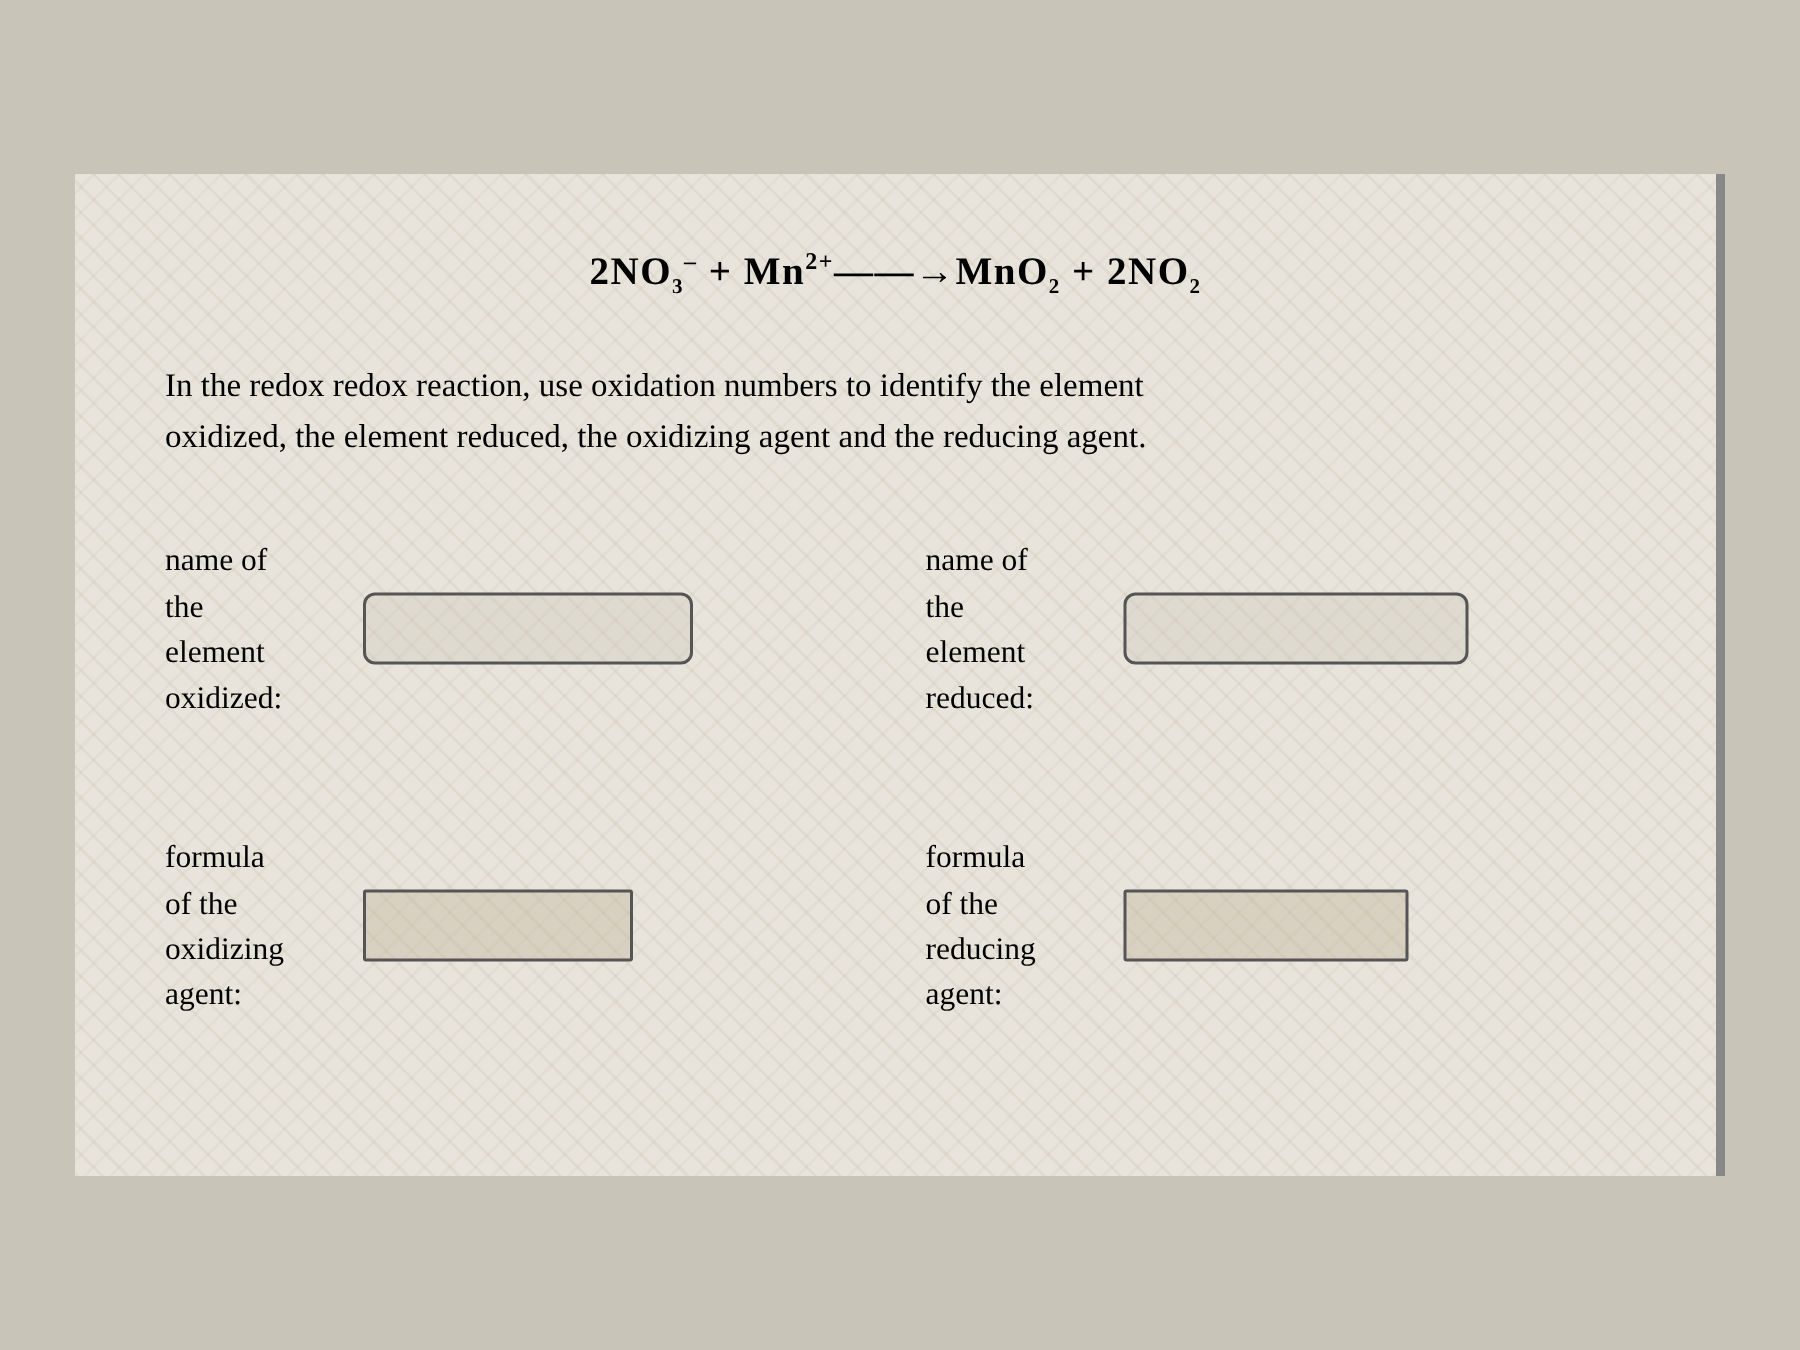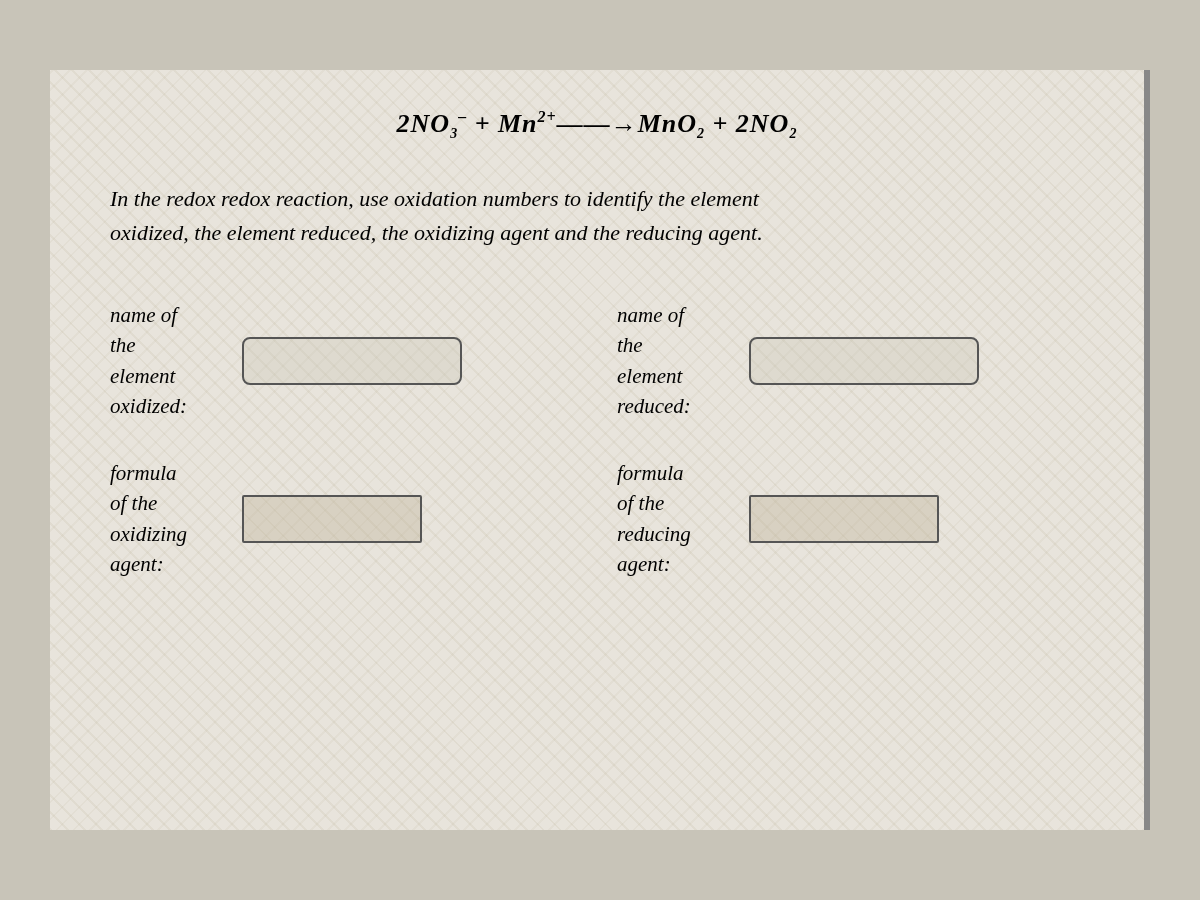--- a/index.html
+++ b/index.html
@@ -9,41 +9,40 @@
       height: 900px;
       background: #c8c4b8;
       display: flex;
       align-items: center;
       justify-content: center;
       font-family: Georgia, 'Times New Roman', serif;
     }
 
     .page {
       width: 1100px;
-      height: 760px;
+      height: 668px;
       background: #e8e4dc;
       background-image:
         repeating-linear-gradient(
           45deg,
           rgba(180,170,140,0.15) 0px,
           rgba(180,170,140,0.15) 2px,
           transparent 2px,
           transparent 12px
         ),
         repeating-linear-gradient(
           -45deg,
           rgba(180,170,140,0.1) 0px,
           rgba(180,170,140,0.1) 2px,
           transparent 2px,
           transparent 12px
         );
-      padding: 28px 60px;
+      padding: 40px 60px;
       position: relative;
       border-right: 6px solid #888;
-      font-style: italic;
     }
 
     .equation-container {
       text-align: center;
       margin-bottom: 40px;
       margin-top: 10px;
     }
 
     .equation {
       font-size: 26px;
@@ -58,21 +57,21 @@
       font-size: 22px;
       line-height: 1.55;
       margin-bottom: 50px;
       max-width: 700px;
     }
 
     .fields-grid {
       display: grid;
       grid-template-columns: 1fr 1fr;
       grid-template-rows: auto auto;
-      gap: 36px 40px;
+      gap: 76px 40px;
       margin-top: 20px;
     }
 
     .field-group {
       display: flex;
       flex-direction: row;
       align-items: center;
       gap: 12px;
     }
 

